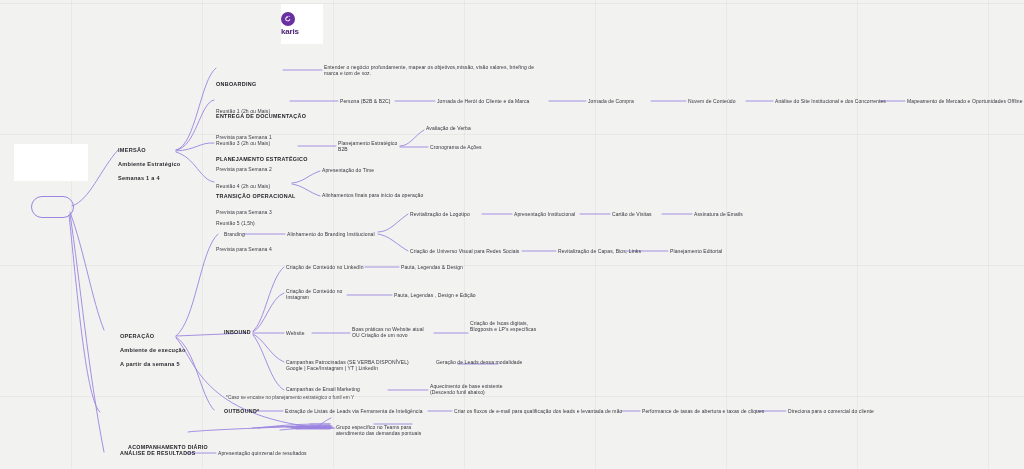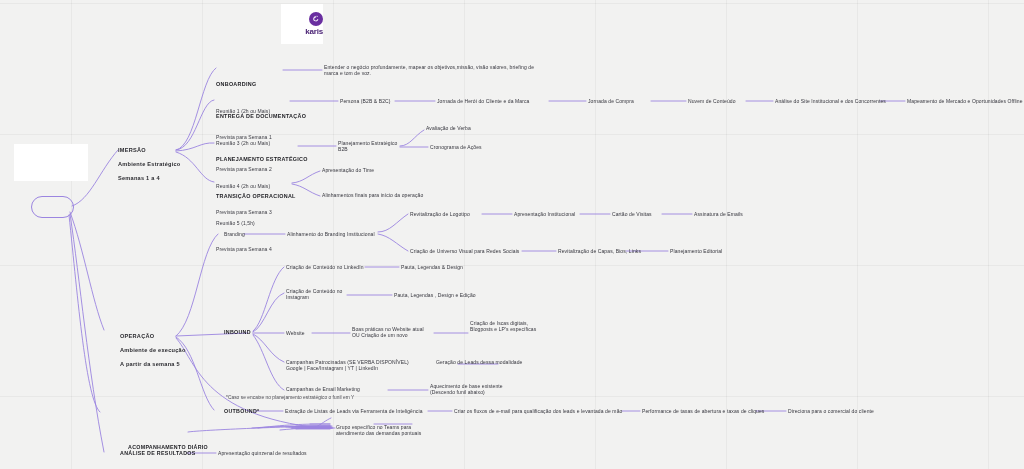--- a/index.html
+++ b/index.html
@@ -93,21 +93,21 @@
   
   #logo {
     position: absolute;
     left: 281px;
     top: 4px;
     width: 42px;
     height: 40px;
     background: #ffffff;
     display: flex;
     flex-direction: column;
-    align-items: flex-end;
+    align-items: flex-start;
     justify-content: center;
     gap: 1px;
   }
   #logo .mark {
     width: 14px;
     height: 14px;
     border-radius: 50%;
     background: #6a2fa0;
     display: flex;
     align-items: center;

